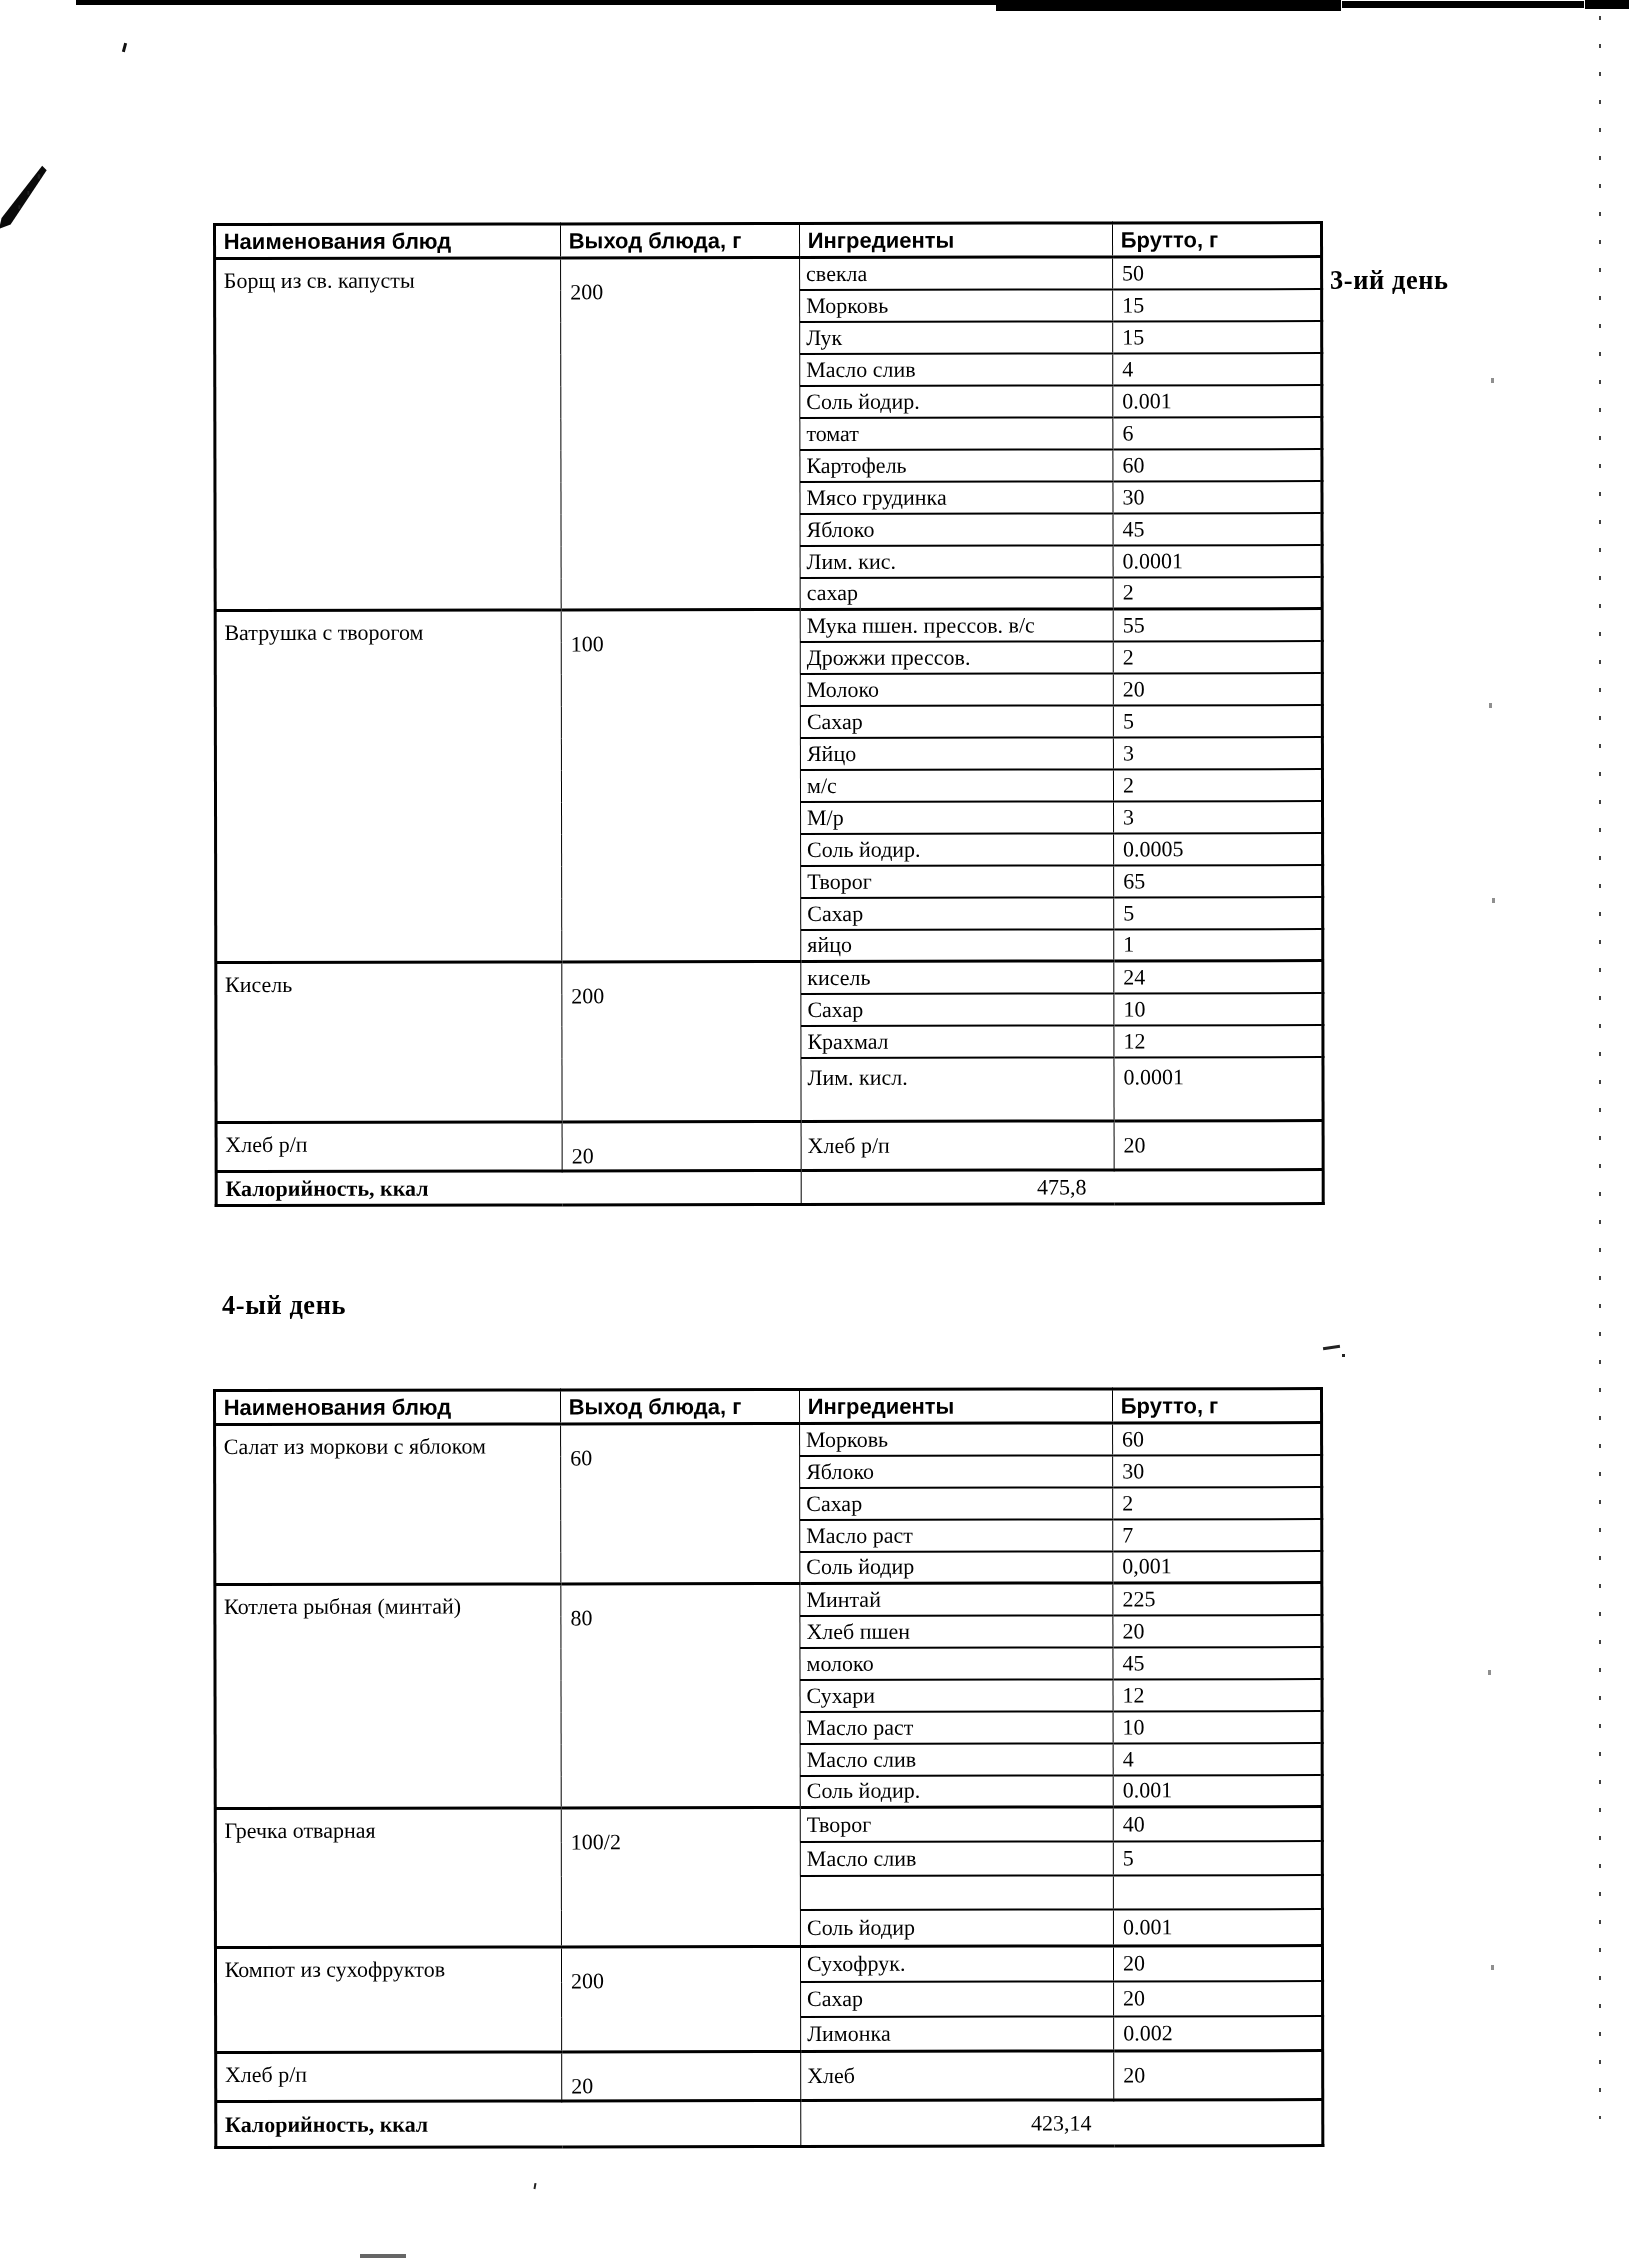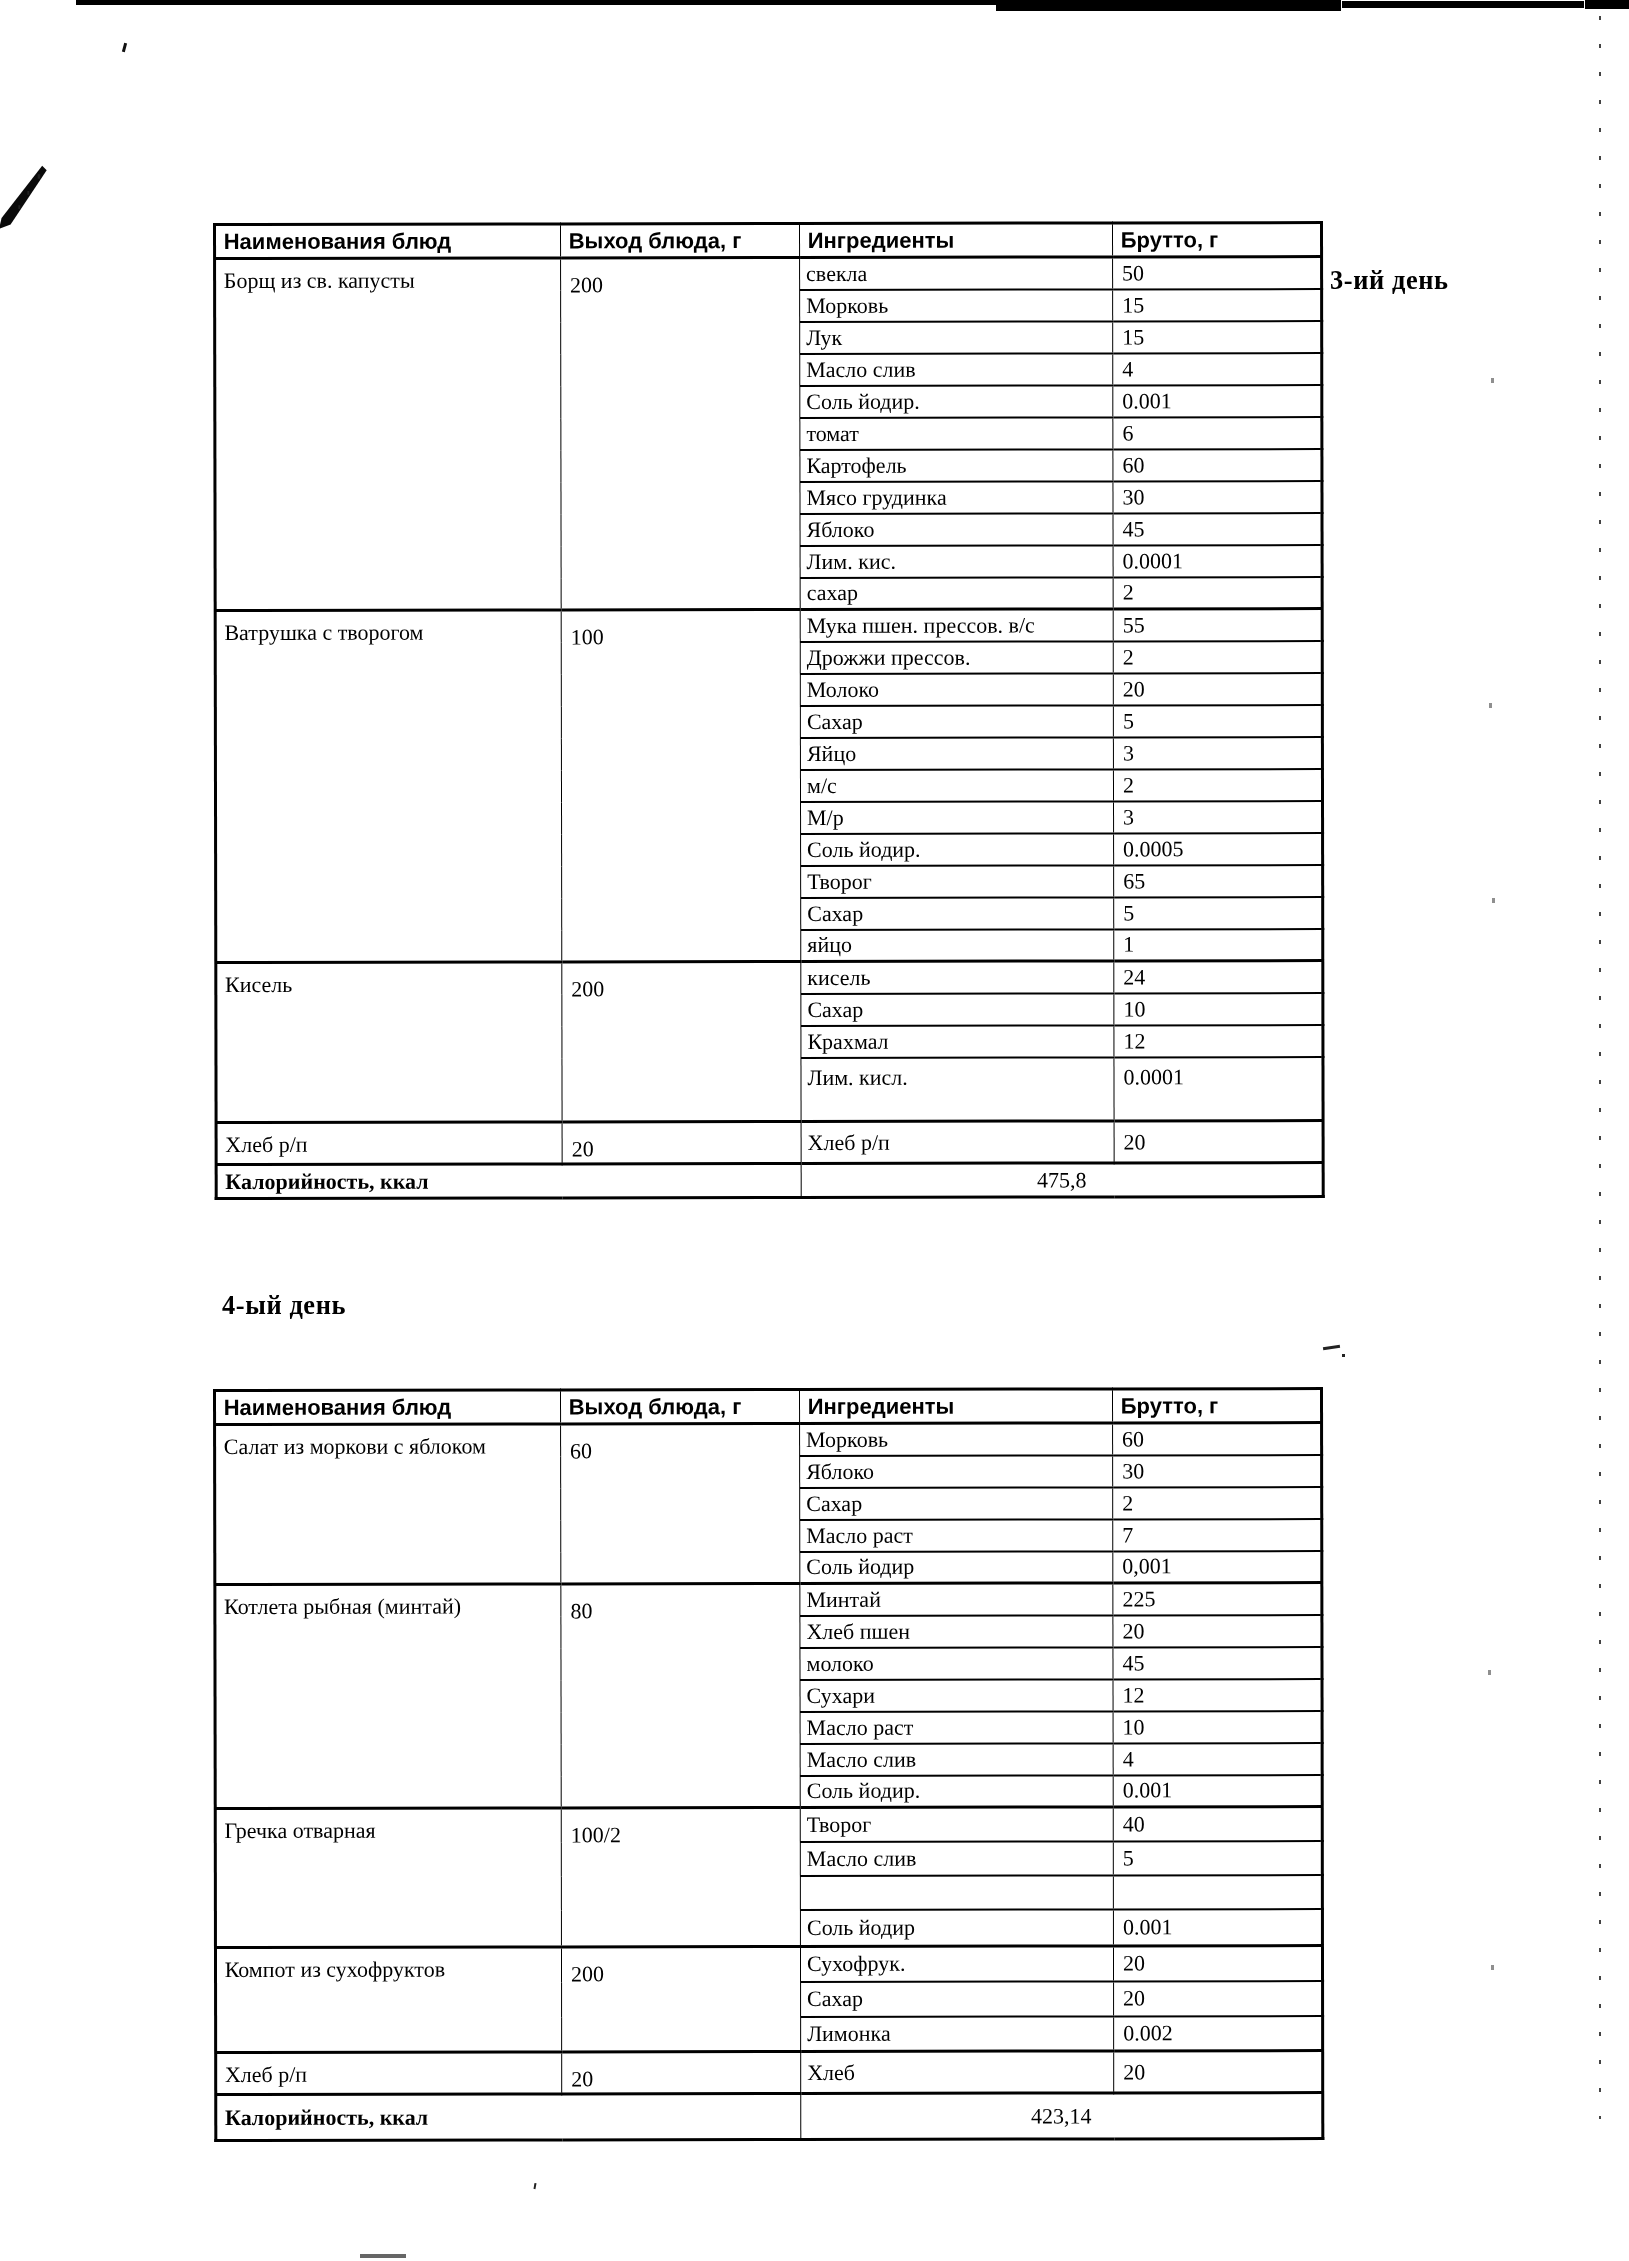--- a/index.html
+++ b/index.html
@@ -37,21 +37,21 @@
   #t2{left:213px;top:1389px;}
 
   table.menu th{font-family:"Liberation Sans",sans-serif;font-weight:bold;
       font-size:22px;text-align:left;vertical-align:middle;
       padding:0 0 0 7.7px;border-bottom:3.2px solid #000;}
   table.menu td{font-size:22px;}
   .vline{border-left:1.9px solid #000;}
   tr.gstart td{border-top:3.2px solid #000;}
   td.isep{border-top:2.6px solid #000;}
   td.dish{vertical-align:top;padding:5.2px 6.4px 0 7.7px;line-height:1.42;}
-  td.yield{vertical-align:top;padding:13px 0 0 9px;}
+  td.yield{vertical-align:top;padding:20px 0 0 9px;}
   td.ing{padding-left:6px;vertical-align:middle;}
   td.val{padding-left:9px;vertical-align:middle;}
   td.tall{vertical-align:top;padding-top:6.4px;}
   td.cal-label{font-weight:bold;padding-left:7.7px;font-size:22.6px;}
   td.cal-value{text-align:center;font-size:22.6px;}
 </style>
 </head>
 <body>
 
 <div class="page">

